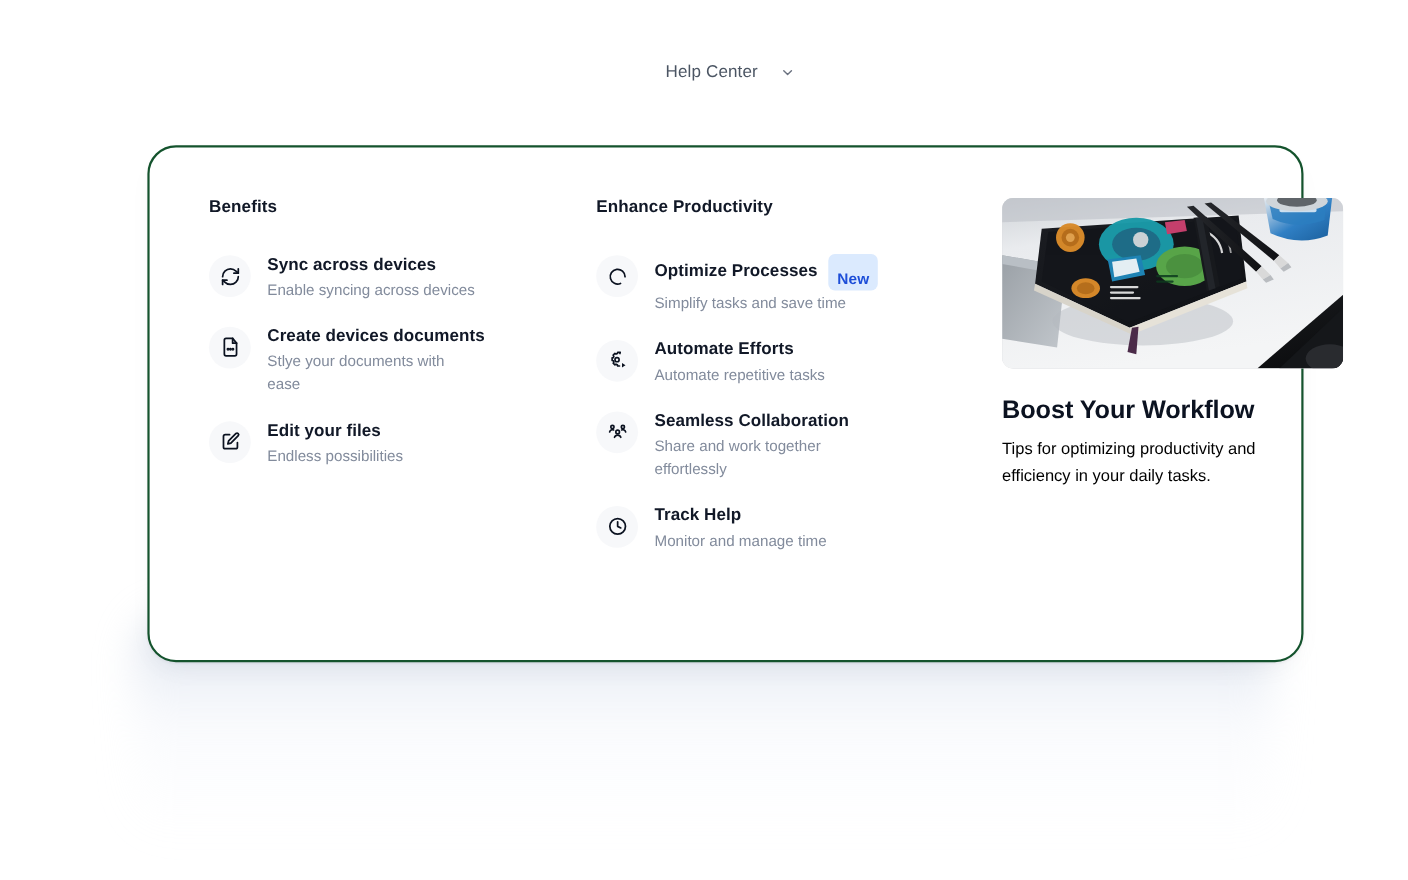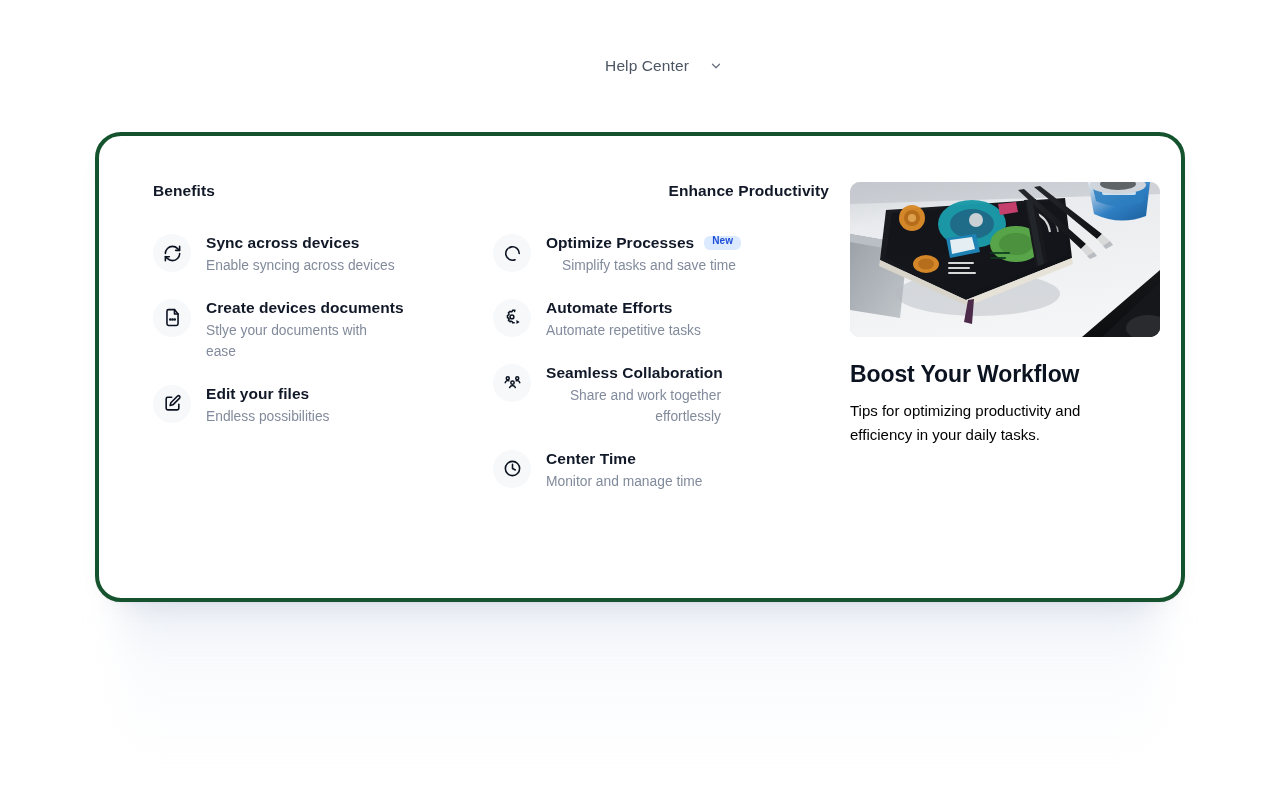--- a/index.html
+++ b/index.html
@@ -67,32 +67,33 @@
     border-radius: 40px;
     background: linear-gradient(180deg, rgba(197,206,222,0.85) 0%, rgba(214,222,236,0.45) 22%, rgba(233,238,248,0.22) 50%, rgba(255,255,255,0) 100%);
     filter: blur(18px);
     z-index: 0;
   }
 
   .card {
     position: relative;
     z-index: 1;
     background: #ffffff;
-    border: 4px solid #14532d;
+    border: 2px solid #14532d;
     border-radius: 26px;
     height: 470px;
     padding: 46px 50px 40px 50px;
     box-shadow: 0 1px 2px rgba(16,24,40,0.04), 0 10px 30px -12px rgba(16,24,40,0.07);
     display: flex;
-    gap: 0;
+    gap: 12px;
+    margin-left: 39px;
   }
 
   
   .col-benefits { width: 340px; flex: none; }
-  .col-productivity { width: 340px; flex: none; text-align: right; }
+  .col-productivity { width: 340px; flex: none; }
   .col-promo { flex: 1; padding-left: 21px; }
 
   .col-title {
     font-size: 15.5px;
     font-weight: 600;
     color: #111827;
     letter-spacing: 0.1px;
     margin-bottom: 22px;
     padding-left: 4px;
   }
@@ -134,26 +135,26 @@
   .feature-title {
     font-size: 15.5px;
     font-weight: 600;
     color: #111827;
     line-height: 1.35;
     letter-spacing: 0.05px;
     white-space: nowrap;
   }
 
   .badge {
-    font-size: 10px;
+    font-size: 14px;
     font-weight: 700;
     color: #1d4ed8;
     background: #dbeafe;
     border-radius: 6px;
-    padding: 0 8px 4px 8px;
+    padding: 15px 8px 4px 8px;
     line-height: 1;
     letter-spacing: 0.1px;
   }
 
   .feature-desc {
     font-size: 13.8px;
     color: #828b9c;
     line-height: 1.52;
     margin-top: 2px;
     font-weight: 400;
@@ -325,21 +326,21 @@
 
         <div class="feature">
           <span class="feature-icon">
             <svg viewBox="0 0 24 24" fill="none" stroke="currentColor" stroke-width="2" stroke-linecap="round" stroke-linejoin="round">
                 <circle cx="12" cy="12" r="9"></circle>
                 <polyline points="12 6.8 12 12 15.6 13.8"></polyline>
               </svg>
           </span>
           <div class="feature-body">
             <div class="feature-title-row">
-              <span class="feature-title">Center Time</span>
+              <span class="feature-title">Track Help</span>
             </div>
             <div class="feature-desc">Monitor and manage time</div>
           </div>
         </div>
 
       </div>
     </div>
 
     <div class="col-promo">
 

